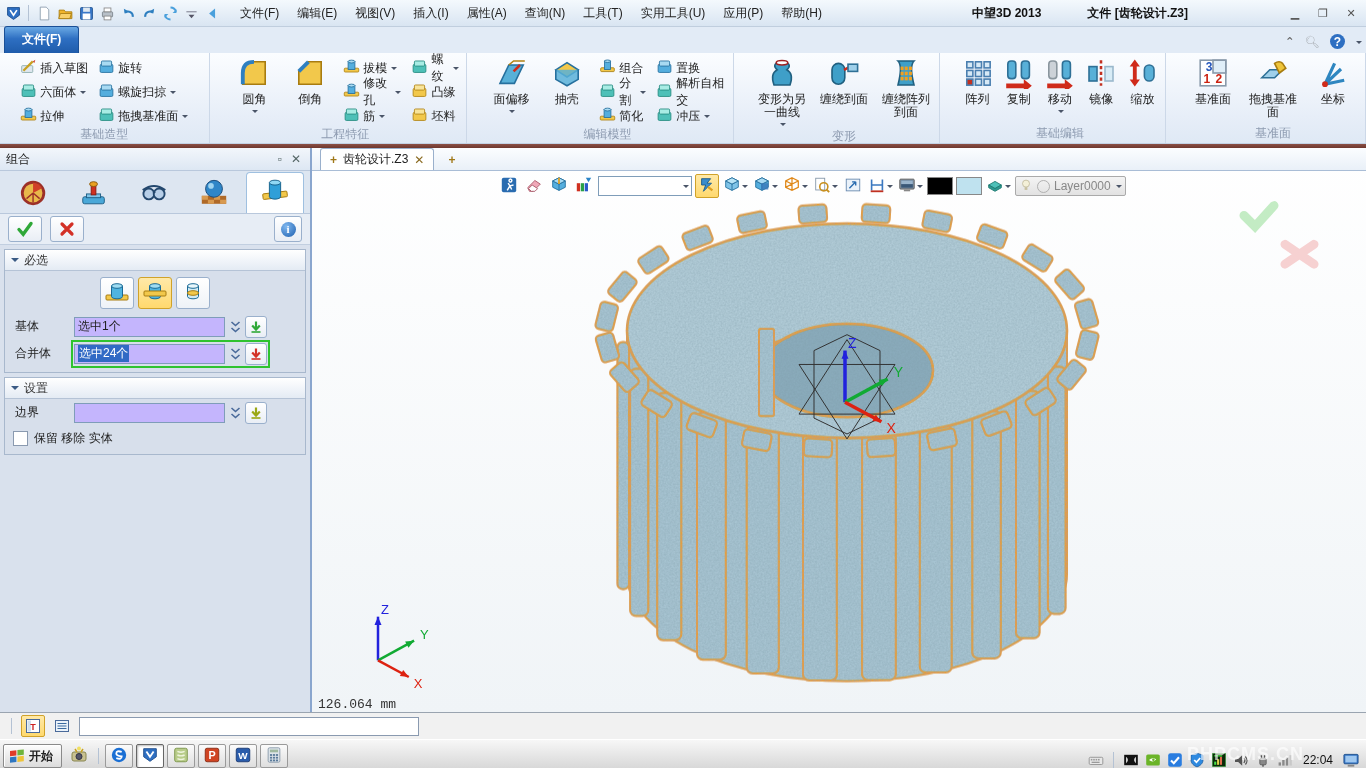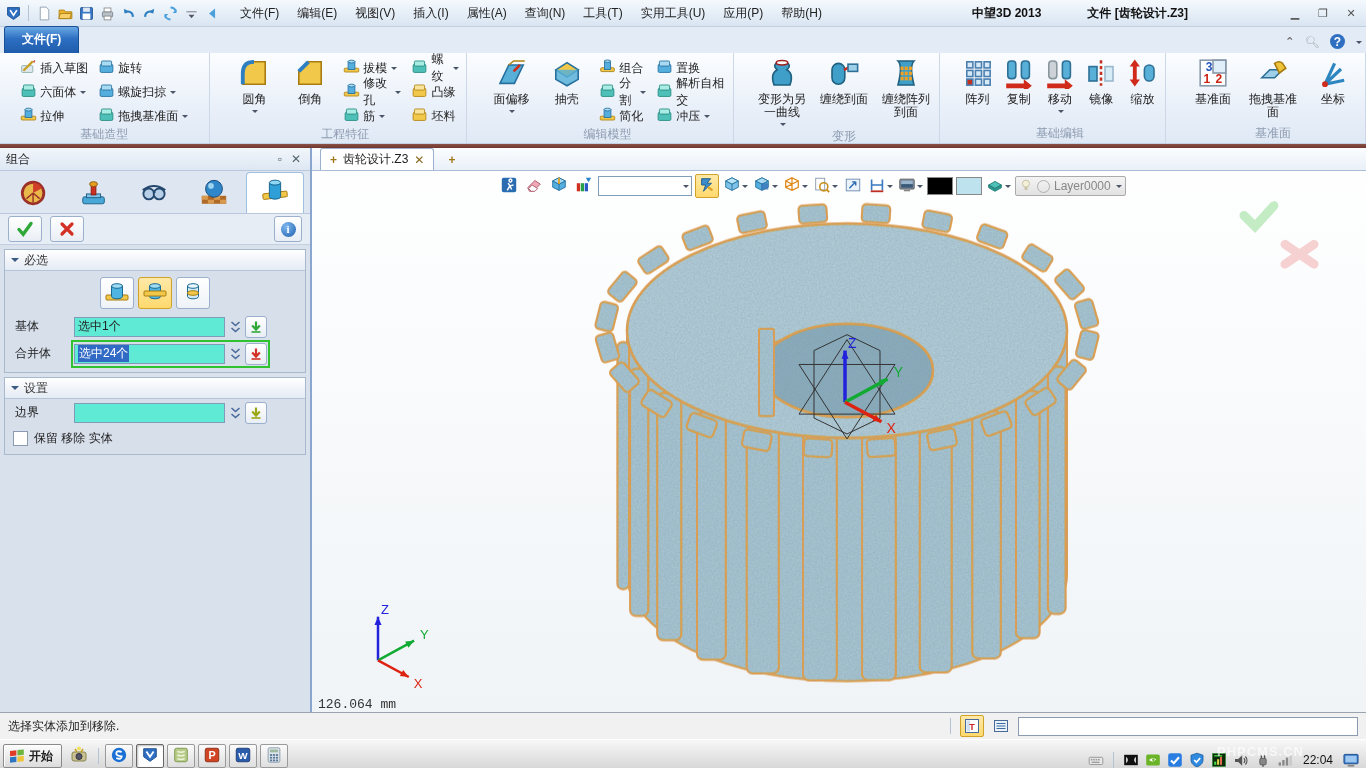--- a/index.html
+++ b/index.html
@@ -66,21 +66,21 @@
     display:flex;align-items:center;padding:0 6px;gap:5px;color:#333;}
   .tri{width:0;height:0;border:4px solid transparent;border-top-color:#3a5a84;margin-top:4px;}
   .ops-row{display:flex;justify-content:center;gap:4px;padding:6px 0 4px;}
   .opbtn{width:32px;height:30px;border:1px solid #9ab0cc;border-radius:3px;background:linear-gradient(#fff,#eef2f7);
     display:flex;align-items:center;justify-content:center;}
   .opbtn.active{background:linear-gradient(#ffe9a8,#ffd96e);border-color:#d0a22a;}
   .frow{display:flex;align-items:center;height:27px;padding:0 6px 0 10px;}
   .frow .flabel{width:58px;}
   .fctrl{display:flex;align-items:center;gap:2px;padding:1px;}
   .fctrl.sel{outline:2px solid #2fc32f;}
-  .finput{width:143px;height:18px;background:#5eead4;border:1px solid #7f9db9;display:flex;align-items:center;
+  .finput{width:143px;height:18px;background:#c4b5fd;border:1px solid #7f9db9;display:flex;align-items:center;
     padding:0 3px;overflow:hidden;white-space:nowrap;}
   .finput .selval{background:#316ac5;color:#fff;padding:0 1px;}
   .chevbtn{width:16px;height:18px;display:flex;align-items:center;justify-content:center;}
   .arrbtn{width:20px;height:20px;border:1px solid #9ab0cc;border-radius:3px;background:linear-gradient(#fff,#e9eef5);
     display:flex;align-items:center;justify-content:center;}
   .chkrow{display:flex;align-items:center;gap:6px;padding:4px 6px 7px 8px;}
   .chk{width:13px;height:13px;background:#fff;border:1px solid #8a9ab0;}
   .panel-rest{flex:1;}
 
   
@@ -118,21 +118,21 @@
   .startbtn{height:22px;display:flex;align-items:center;gap:4px;padding:0 8px 0 5px;
     background:linear-gradient(#fdfdfd,#dcdcdc);border:1px solid #8a8a8a;border-radius:2px;
     box-shadow:inset 1px 1px 0 #fff;font-weight:bold;}
   .tk-btn{width:26px;height:22px;display:flex;align-items:center;justify-content:center;
     background:linear-gradient(#fbfbfb,#dedede);border:1px solid #9a9a9a;border-radius:2px;}
   .tk-btn.pressed{background:#fff;border-color:#666;box-shadow:inset 1px 1px 2px #bbb;}
   .tk-plain{border:none;background:none;box-shadow:none;}
   .tray{margin-left:auto;display:flex;align-items:center;gap:6px;padding-right:4px;}
   .tray .time{font-size:12px;color:#111;margin:0 4px;}
   .watermark{position:absolute;right:62px;top:4px;color:rgba(255,255,255,0.65);font-weight:bold;
-    font-size:13px;letter-spacing:1px;pointer-events:none;}
+    font-size:18px;letter-spacing:1px;pointer-events:none;}
   .trayicon{width:16px;height:16px;display:flex;align-items:center;justify-content:center;}
 </style>
 </head>
 <body>
 
 <div id="app">
 
   <div class="titlebar">
     <div class="qat" id="qat">
         <span class="qi">
@@ -926,21 +926,20 @@
             <span class="bulbring"></span>
             <span>Layer0000</span>
             <span class="dd"></span>
           </div>
         </div>
       <div class="measure">126.064 mm</div>
     </div>
   </div>
 
   <div class="promptbar">
-    <span class="promptmsg">选择实体添加到移除.</span>
     <div class="vsep"></div>
     <div class="pb-btn active">
       <svg width="16" height="16" viewBox="0 0 16 16">
           <rect x="1.5" y="1.5" width="13" height="13" fill="#fff" stroke="#4a6a9a"></rect>
           <rect x="2.5" y="2.5" width="3.5" height="11" fill="#cfe0f0"></rect>
           <text x="8" y="11.5" font-size="9" fill="#c22" font-weight="bold" text-anchor="middle">T</text>
         </svg>
     </div>
     <div class="pb-btn">
       <svg width="16" height="16" viewBox="0 0 16 16">

